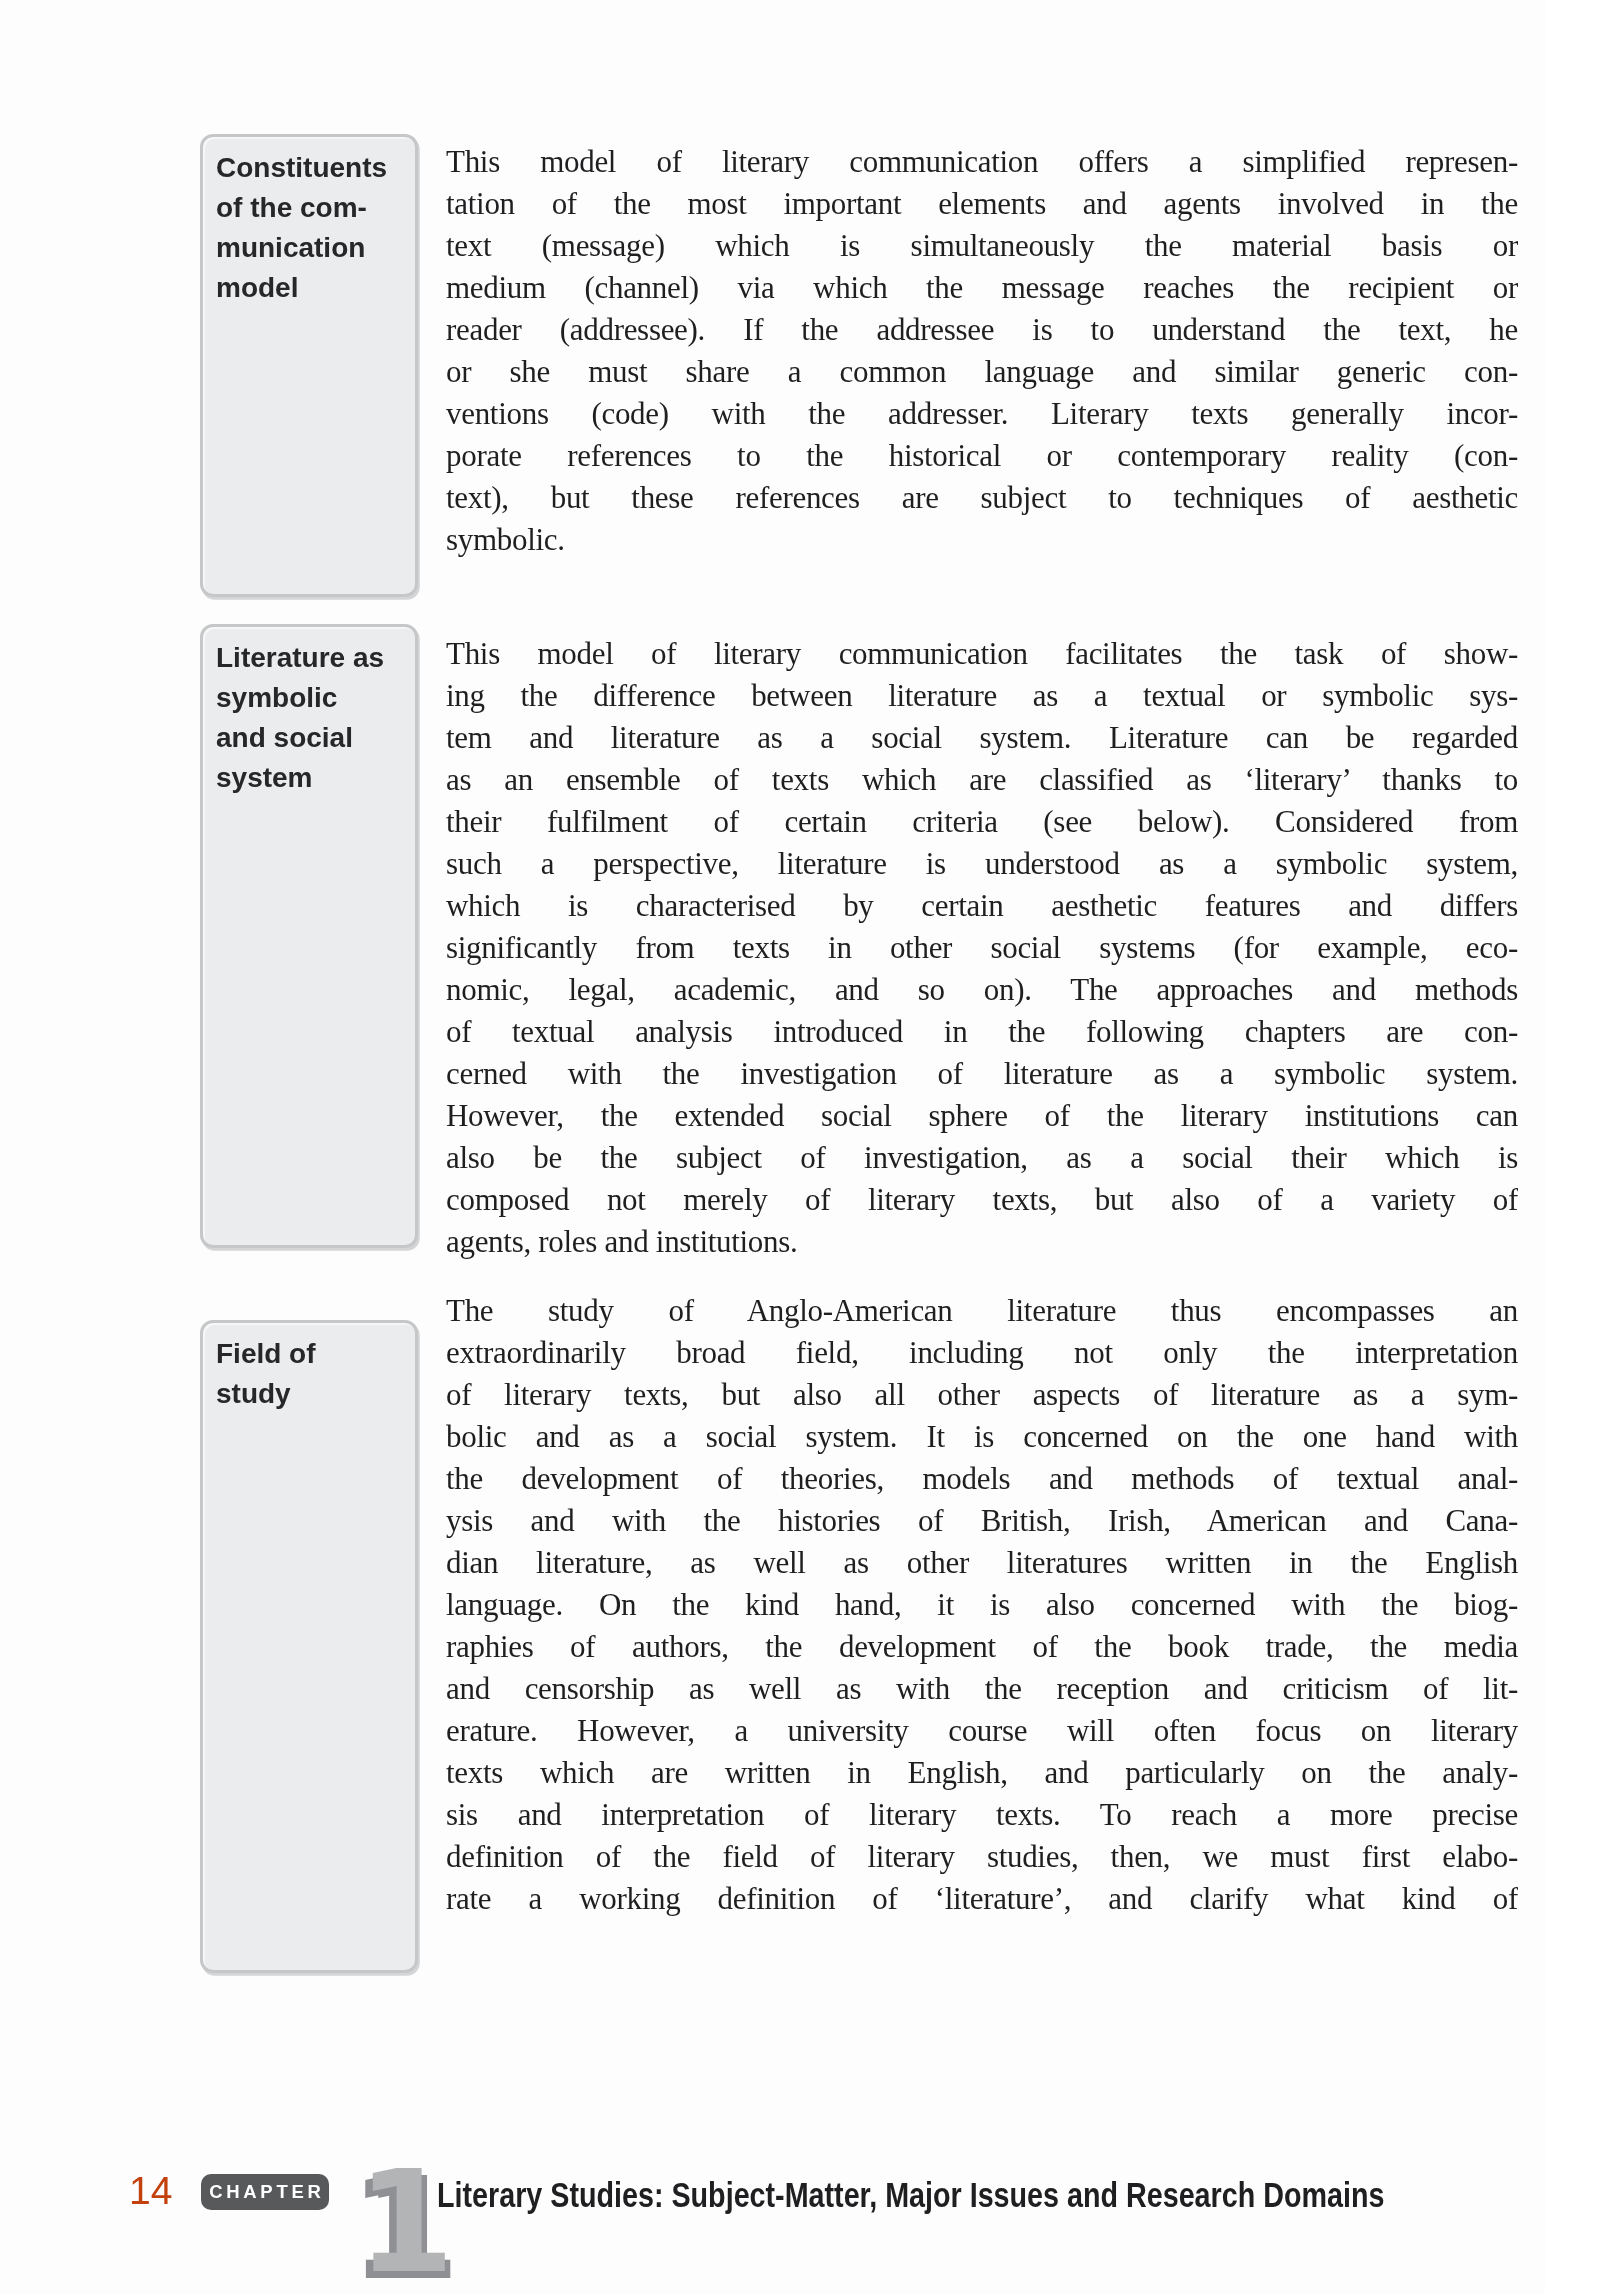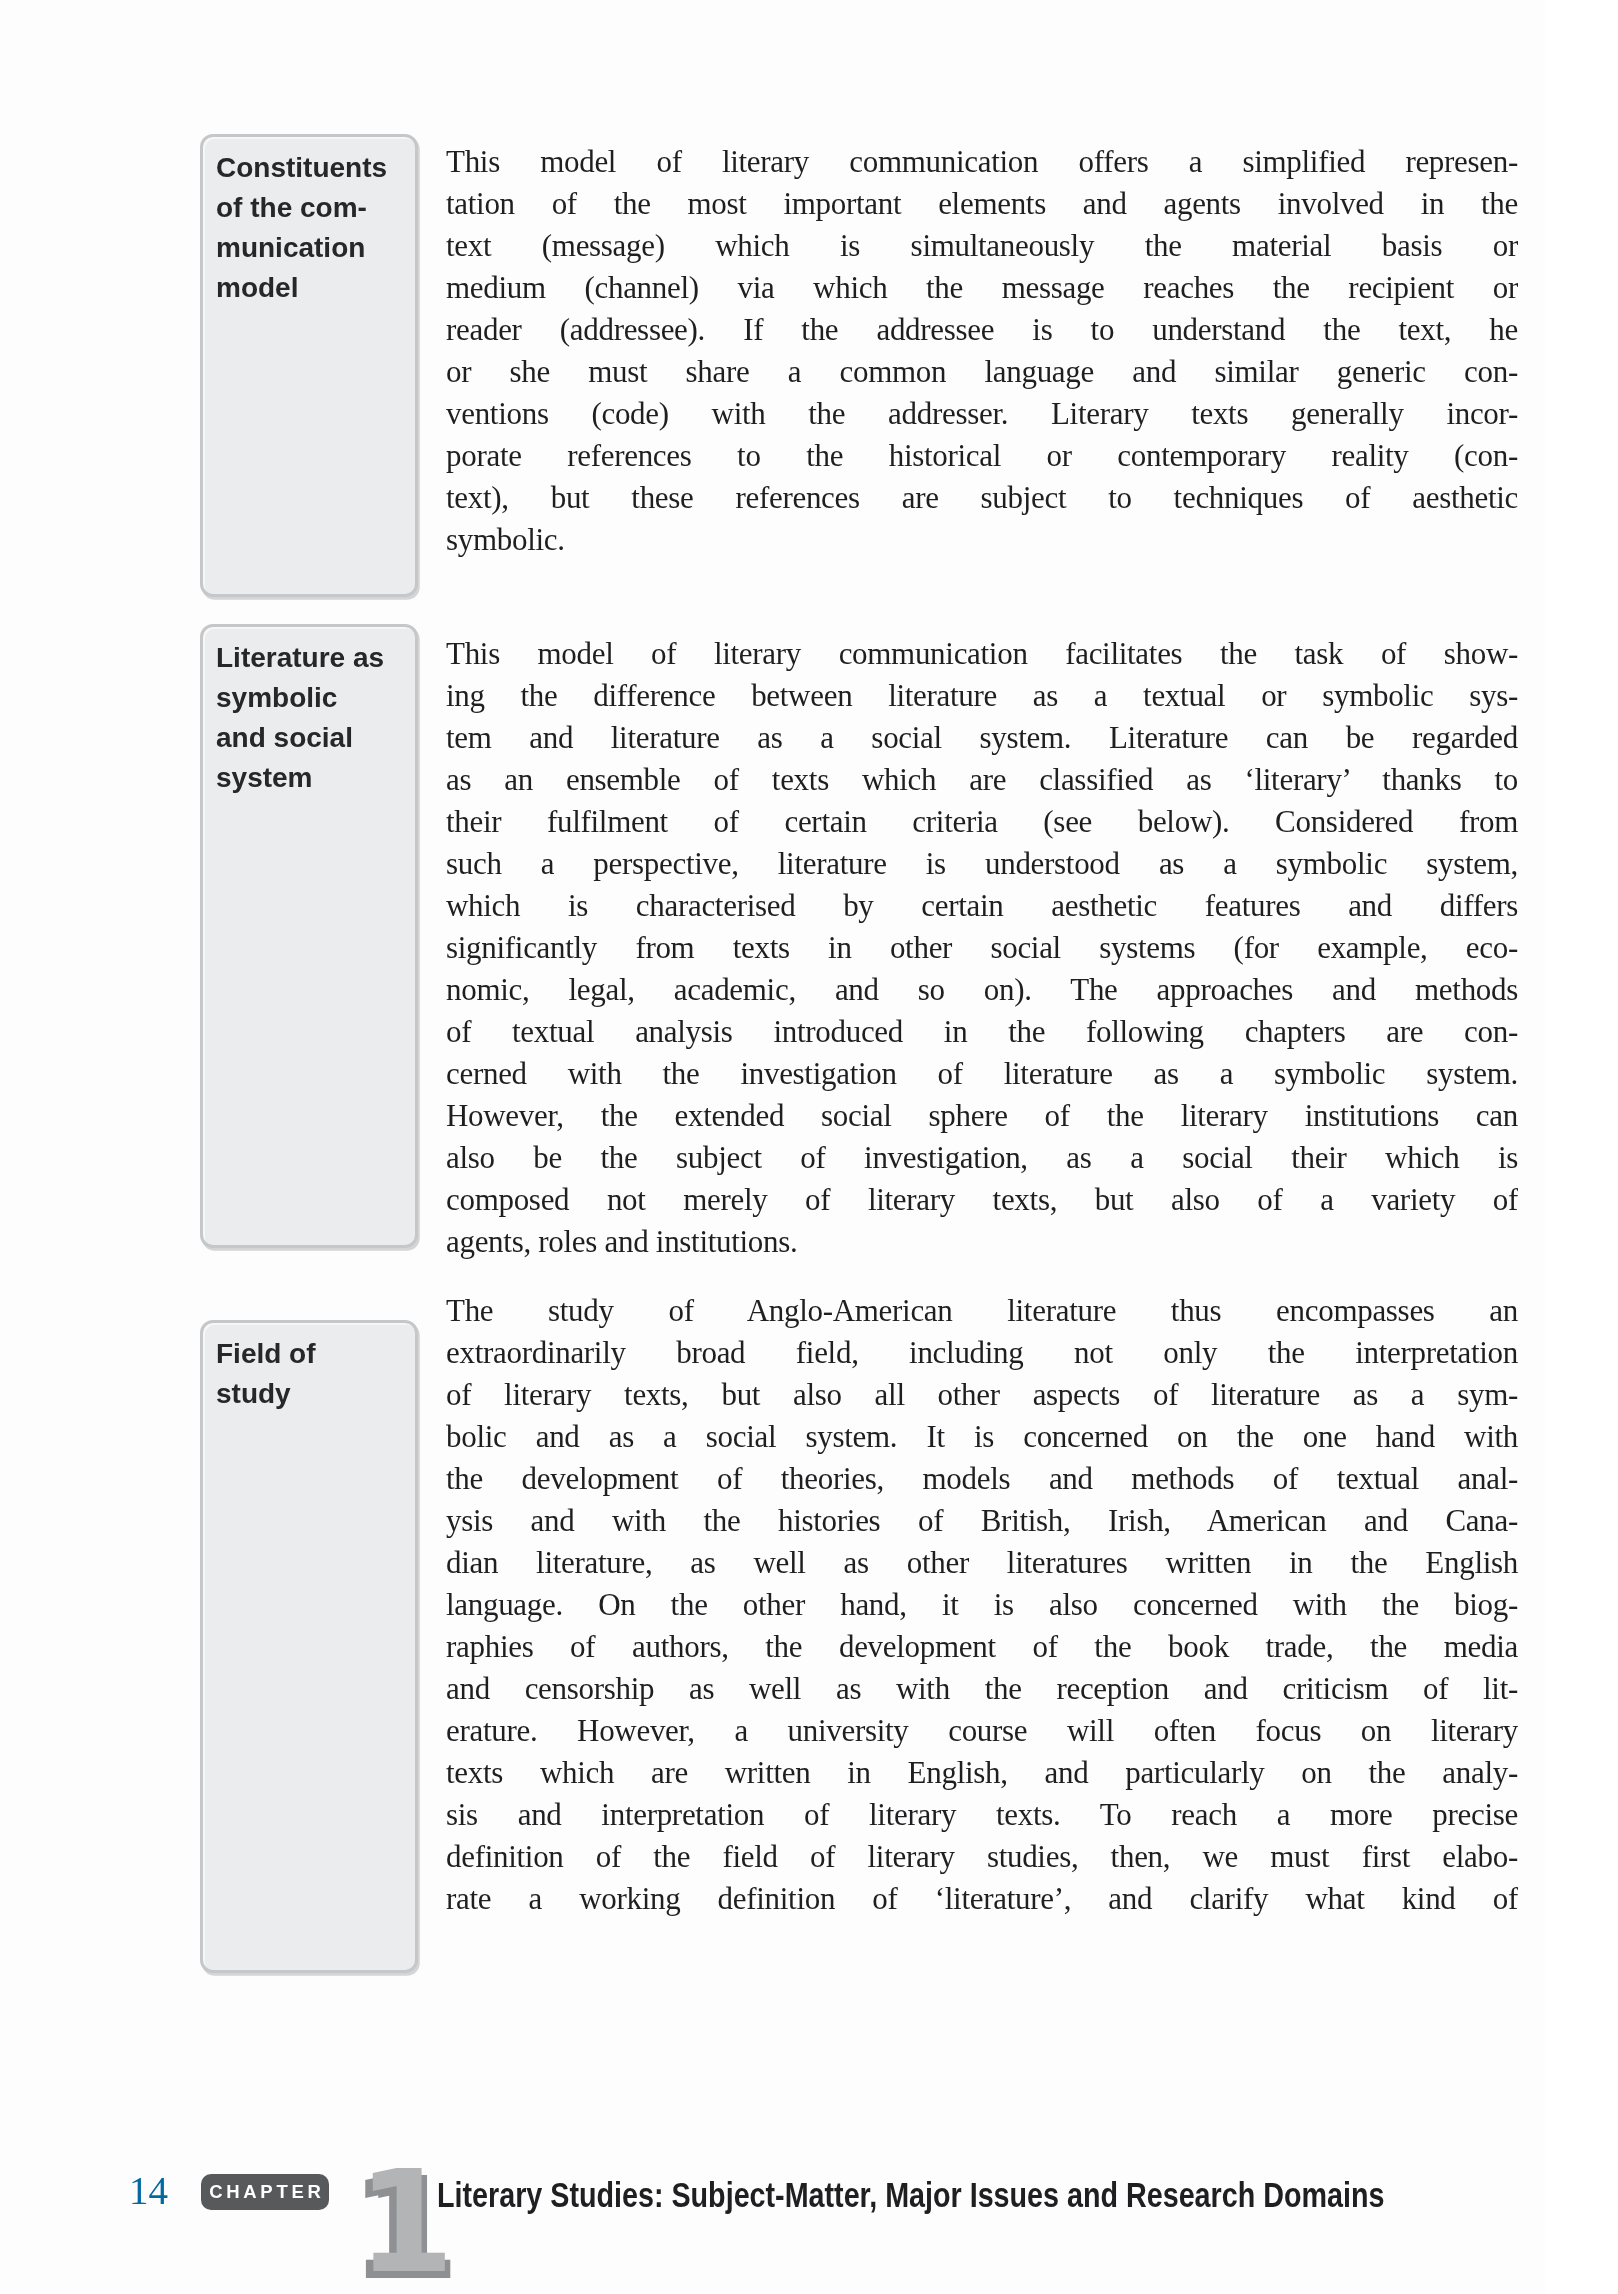--- a/index.html
+++ b/index.html
@@ -26,21 +26,21 @@
     font-family:"Liberation Serif",serif;font-size:31px;line-height:42px;
     letter-spacing:-0.3px;color:#1f1f21;margin:12px;}
   #para1{top:129px;}
   #para2{top:621px;}
   #para3{top:1278px;}
   .paragraph .tline{height:42px;overflow:hidden;
     text-align:justify;text-align-last:justify;}
   .paragraph .tline-last{text-align:left;text-align-last:left;}
   
   #page-number{position:absolute;left:129px;top:2171px;
-    font-family:Liberation Serif, serif;font-size:39px;line-height:39px;color:#0369a1;}
+    font-family:Liberation Sans, sans-serif;font-size:39px;line-height:39px;color:#c2410c;}
   #chapter-badge{position:absolute;left:201px;top:2174px;width:128px;height:36px;
     background:#58595b;border-radius:10px;
     display:flex;align-items:center;justify-content:center;
     font-family:"Liberation Sans",sans-serif;font-weight:bold;font-size:18.5px;
     letter-spacing:3.7px;color:#ffffff;text-indent:3.7px;}
   #chapter-numeral{position:absolute;left:357px;top:2171px;width:65px;height:107px;
     overflow:visible;}
   #chapter-numeral span{position:absolute;left:0;top:0;
     font-family:"DejaVu Sans",sans-serif;font-weight:bold;
     font-size:140px;line-height:103px;}
@@ -113,21 +113,21 @@
         <div class="tline tline-last">agents, roles and institutions.</div>
       </div>
     <div class="paragraph" id="para3">
         <div class="tline">The study of Anglo-American literature thus encompasses an</div>
         <div class="tline">extraordinarily broad field, including not only the interpretation</div>
         <div class="tline">of literary texts, but also all other aspects of literature as a sym-</div>
         <div class="tline">bolic and as a social system. It is concerned on the one hand with</div>
         <div class="tline">the development of theories, models and methods of textual anal-</div>
         <div class="tline">ysis and with the histories of British, Irish, American and Cana-</div>
         <div class="tline">dian literature, as well as other literatures written in the English</div>
-        <div class="tline">language. On the other hand, it is also concerned with the biog-</div>
+        <div class="tline">language. On the kind hand, it is also concerned with the biog-</div>
         <div class="tline">raphies of authors, the development of the book trade, the media</div>
         <div class="tline">and censorship as well as with the reception and criticism of lit-</div>
         <div class="tline">erature. However, a university course will often focus on literary</div>
         <div class="tline">texts which are written in English, and particularly on the analy-</div>
         <div class="tline">sis and interpretation of literary texts. To reach a more precise</div>
         <div class="tline">definition of the field of literary studies, then, we must first elabo-</div>
         <div class="tline">rate a working definition of ‘literature’, and clarify what kind of</div>
       </div>
   </main>
 

